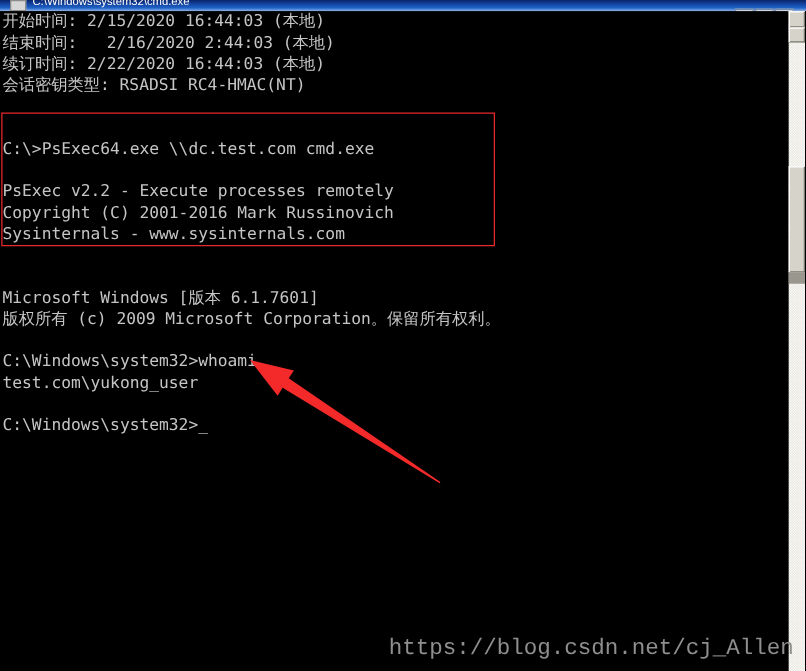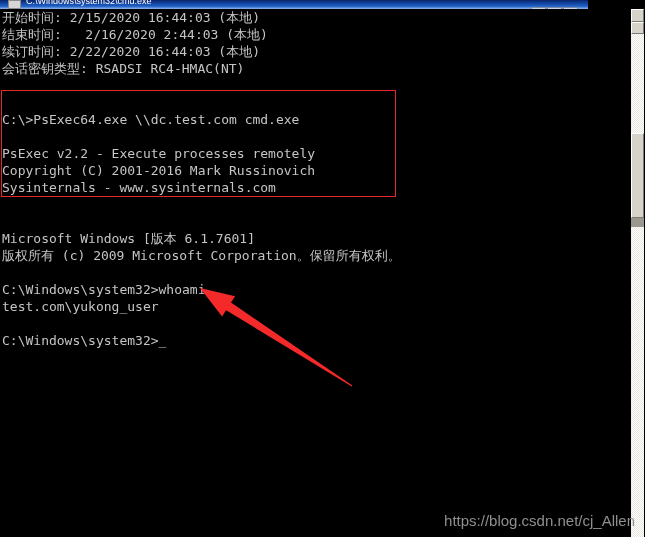--- a/index.html
+++ b/index.html
@@ -20,21 +20,21 @@
     width: 645px;
     height: 537px;
     background: #000000;
     overflow: hidden;
   }
 
   
   #titlebar {
     position: absolute;
     left: 0; top: 0;
-    width: 588px;
+    width: 645px;
     height: 9px;
     background: linear-gradient(to bottom,
         #0a246a 0%, #12439e 35%, #1f62c8 70%, #97b8e8 100%);
     overflow: hidden;
   }
   #titlebar .sysmenu-icon {
     position: absolute;
     left: 8px; top: 0px;
     width: 13px; height: 9px;
     background: #d7d7d7;
@@ -163,22 +163,22 @@
     box-sizing: border-box;
     background: transparent;
   }
 
   
   #watermark {
     position: absolute;
     right: 10px;
     bottom: 8px;
     color: #8f8f8f;
-    font-family: Liberation Sans, sans-serif;
-    font-size: 15px;
+    font-family: Liberation Mono, monospace;
+    font-size: 18px;
     letter-spacing: 0px;
     white-space: nowrap;
   }
 </style>
 </head>
 <body>
 
 <div id="window">
 
   <div id="titlebar">

